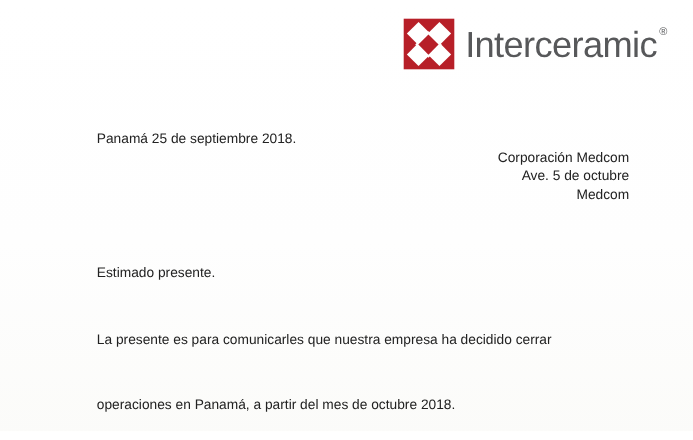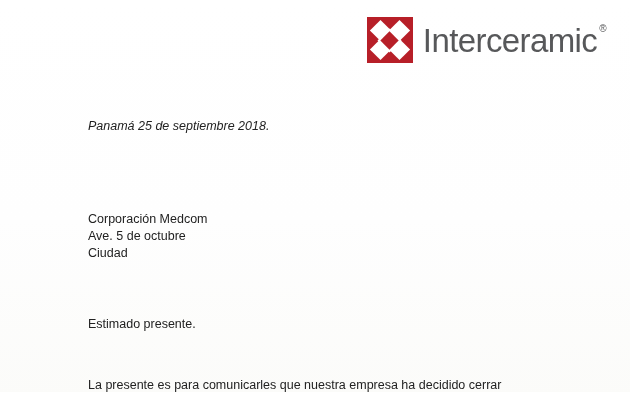--- a/index.html
+++ b/index.html
@@ -96,38 +96,38 @@
     top: 118px;
     color: #222222;
     font-size: 12.5px;
     line-height: 17px;
     font-family: "Liberation Sans", sans-serif;
   }
   .blk {
     margin: 0 0 0 0;
   }
   .date-line {
-    margin-bottom: 76px;
-    font-style: italic;
   }
   .addr-line {
     white-space: nowrap;
   }
   .addr-block {
     margin-bottom: 54px;
+    text-align: right;
   }
   .greeting {
     margin-bottom: 44px;
   }
   .para {
     max-width: 460px;
     text-align: left;
   }
   .para span {
     display: block;
+    margin-top: 42px;
   }
   .bottom-fade {
     position: absolute;
     left: 0;
     right: 0;
     bottom: 0;
     height: 8px;
     background: #ffffff;
   }
 </style>
@@ -149,21 +149,21 @@
     </div>
   </div>
 
   <div class="body-text">
 
     <p class="blk date-line">Panamá 25 de septiembre 2018.</p>
 
     <div class="addr-block">
       <p class="blk addr-line">Corporación Medcom</p>
       <p class="blk addr-line">Ave. 5 de octubre</p>
-      <p class="blk addr-line">Ciudad</p>
+      <p class="blk addr-line">Medcom</p>
     </div>
 
     <p class="blk greeting">Estimado presente.</p>
 
     <p class="blk para">
       <span>La presente es para comunicarles que nuestra empresa ha decidido cerrar</span>
       <span>operaciones en Panamá, a partir del mes de octubre 2018.</span>
     </p>
 
   </div>

